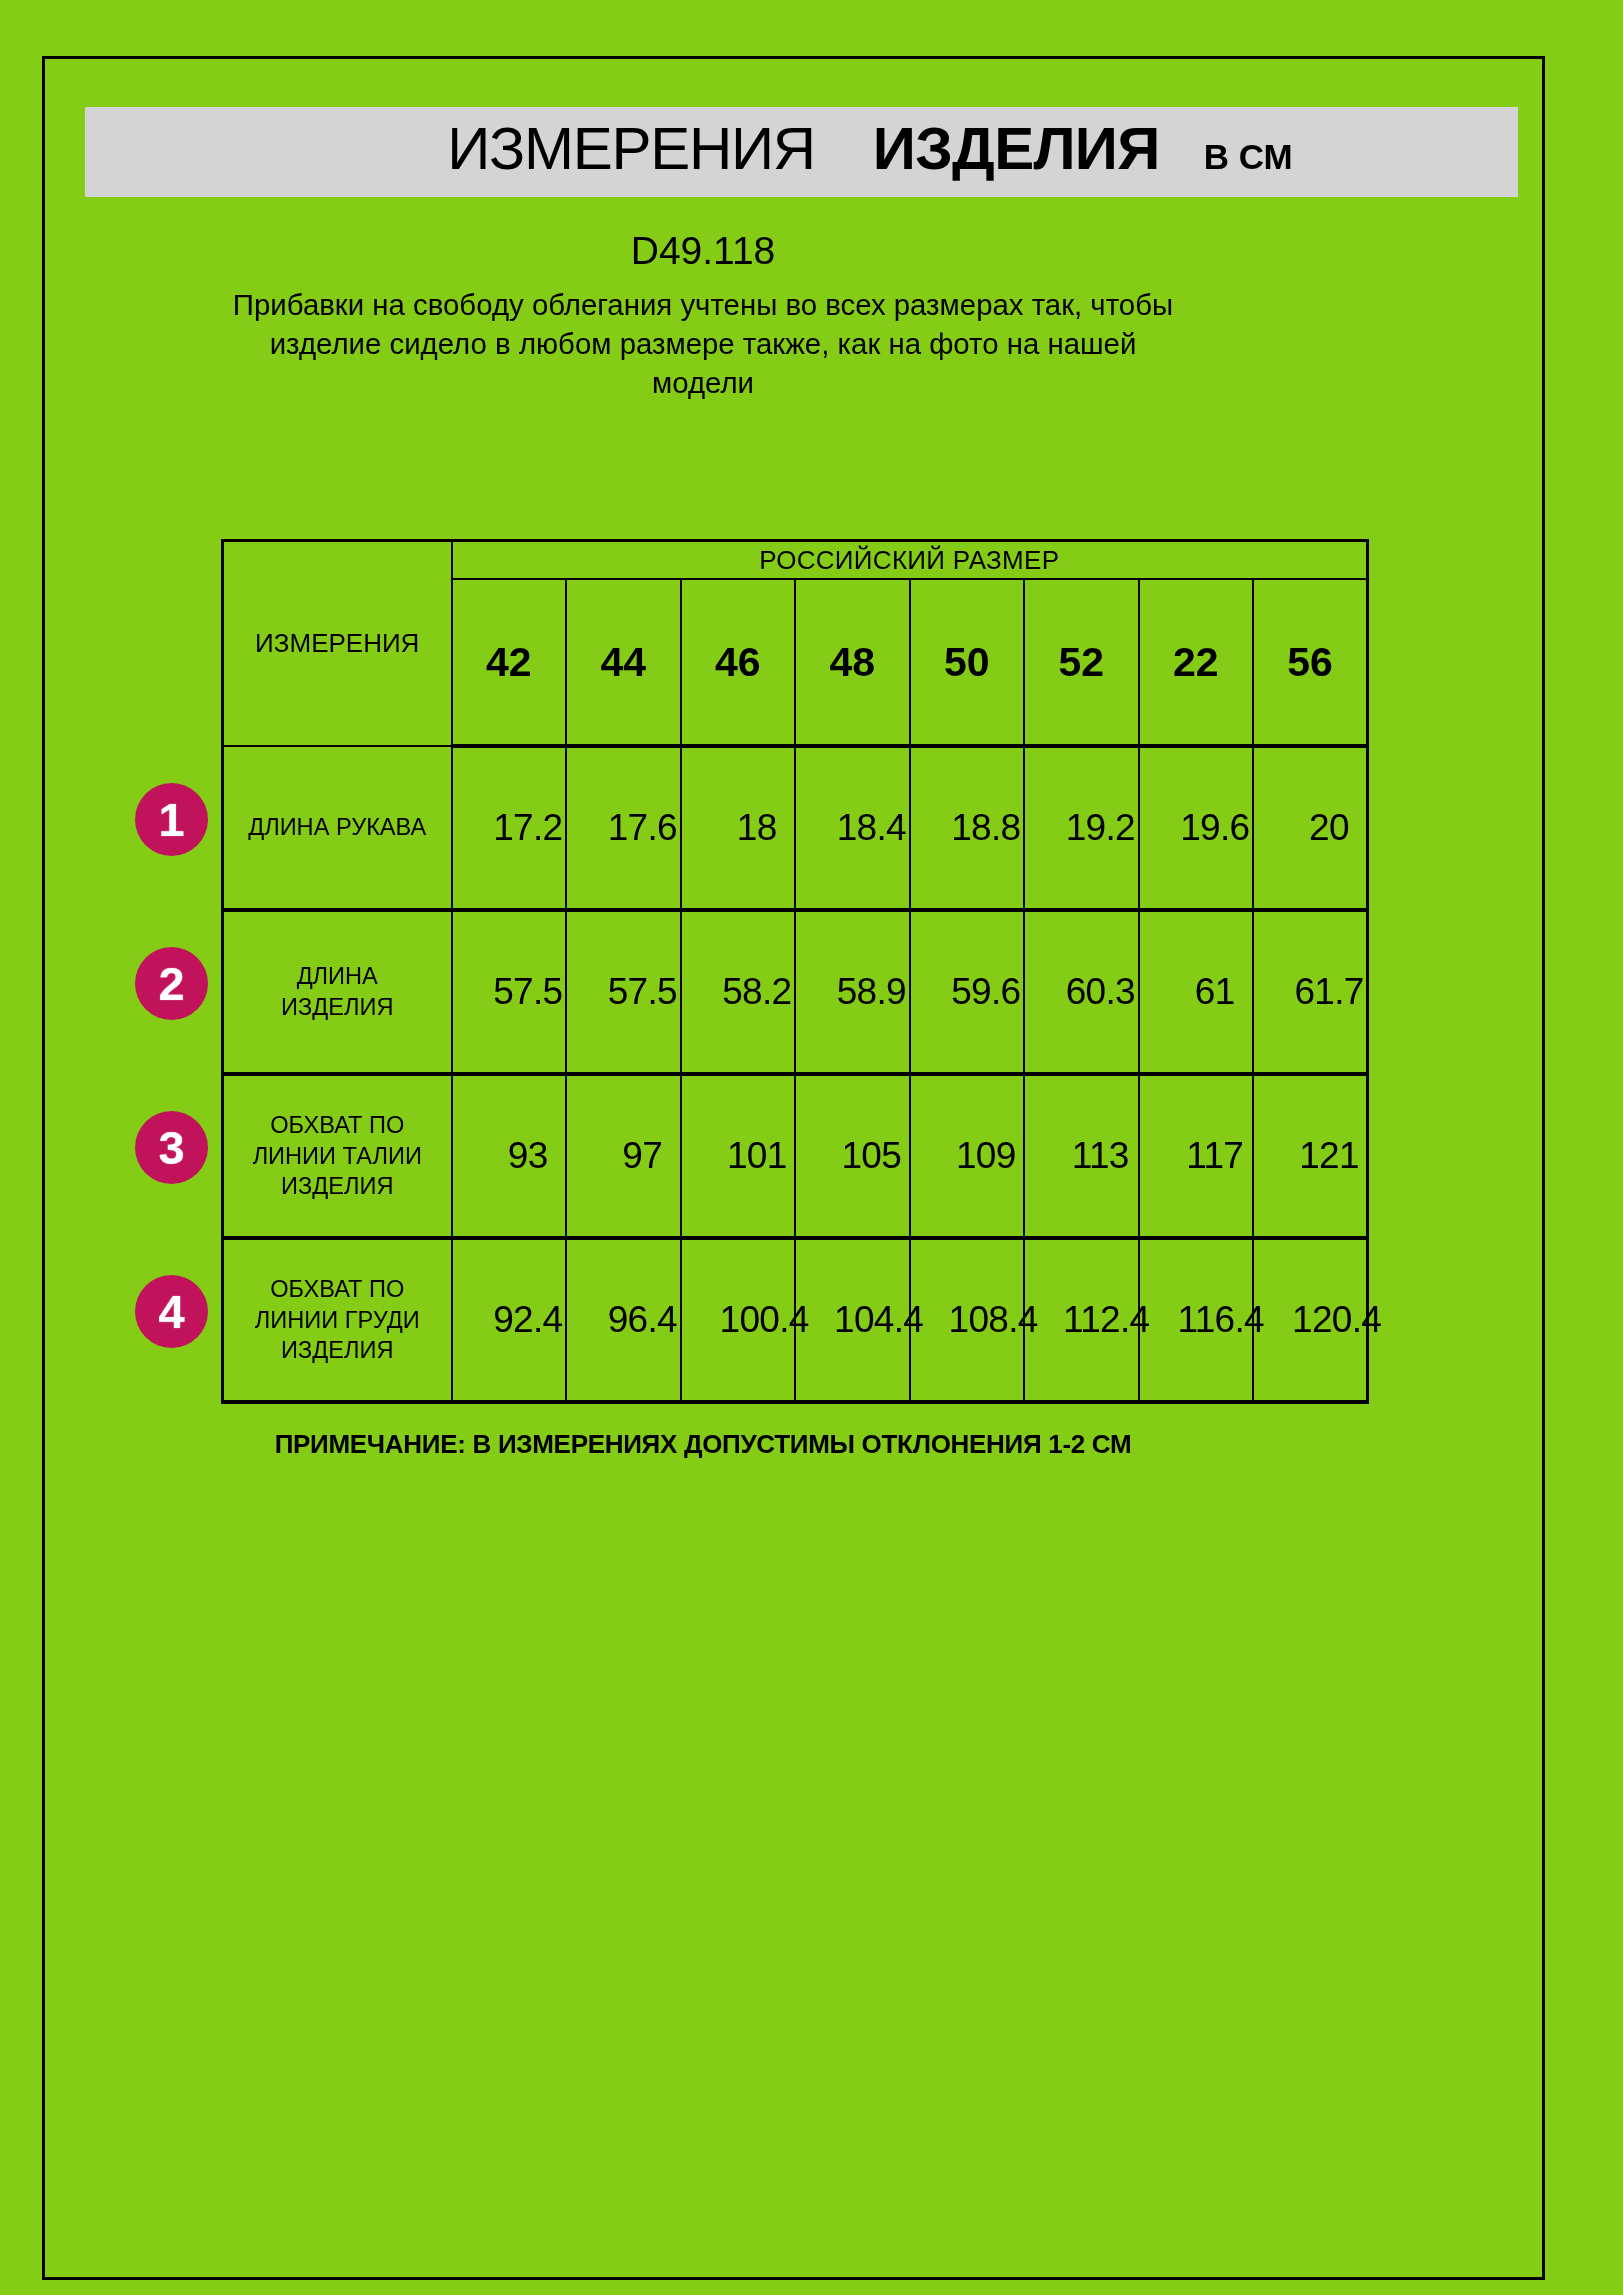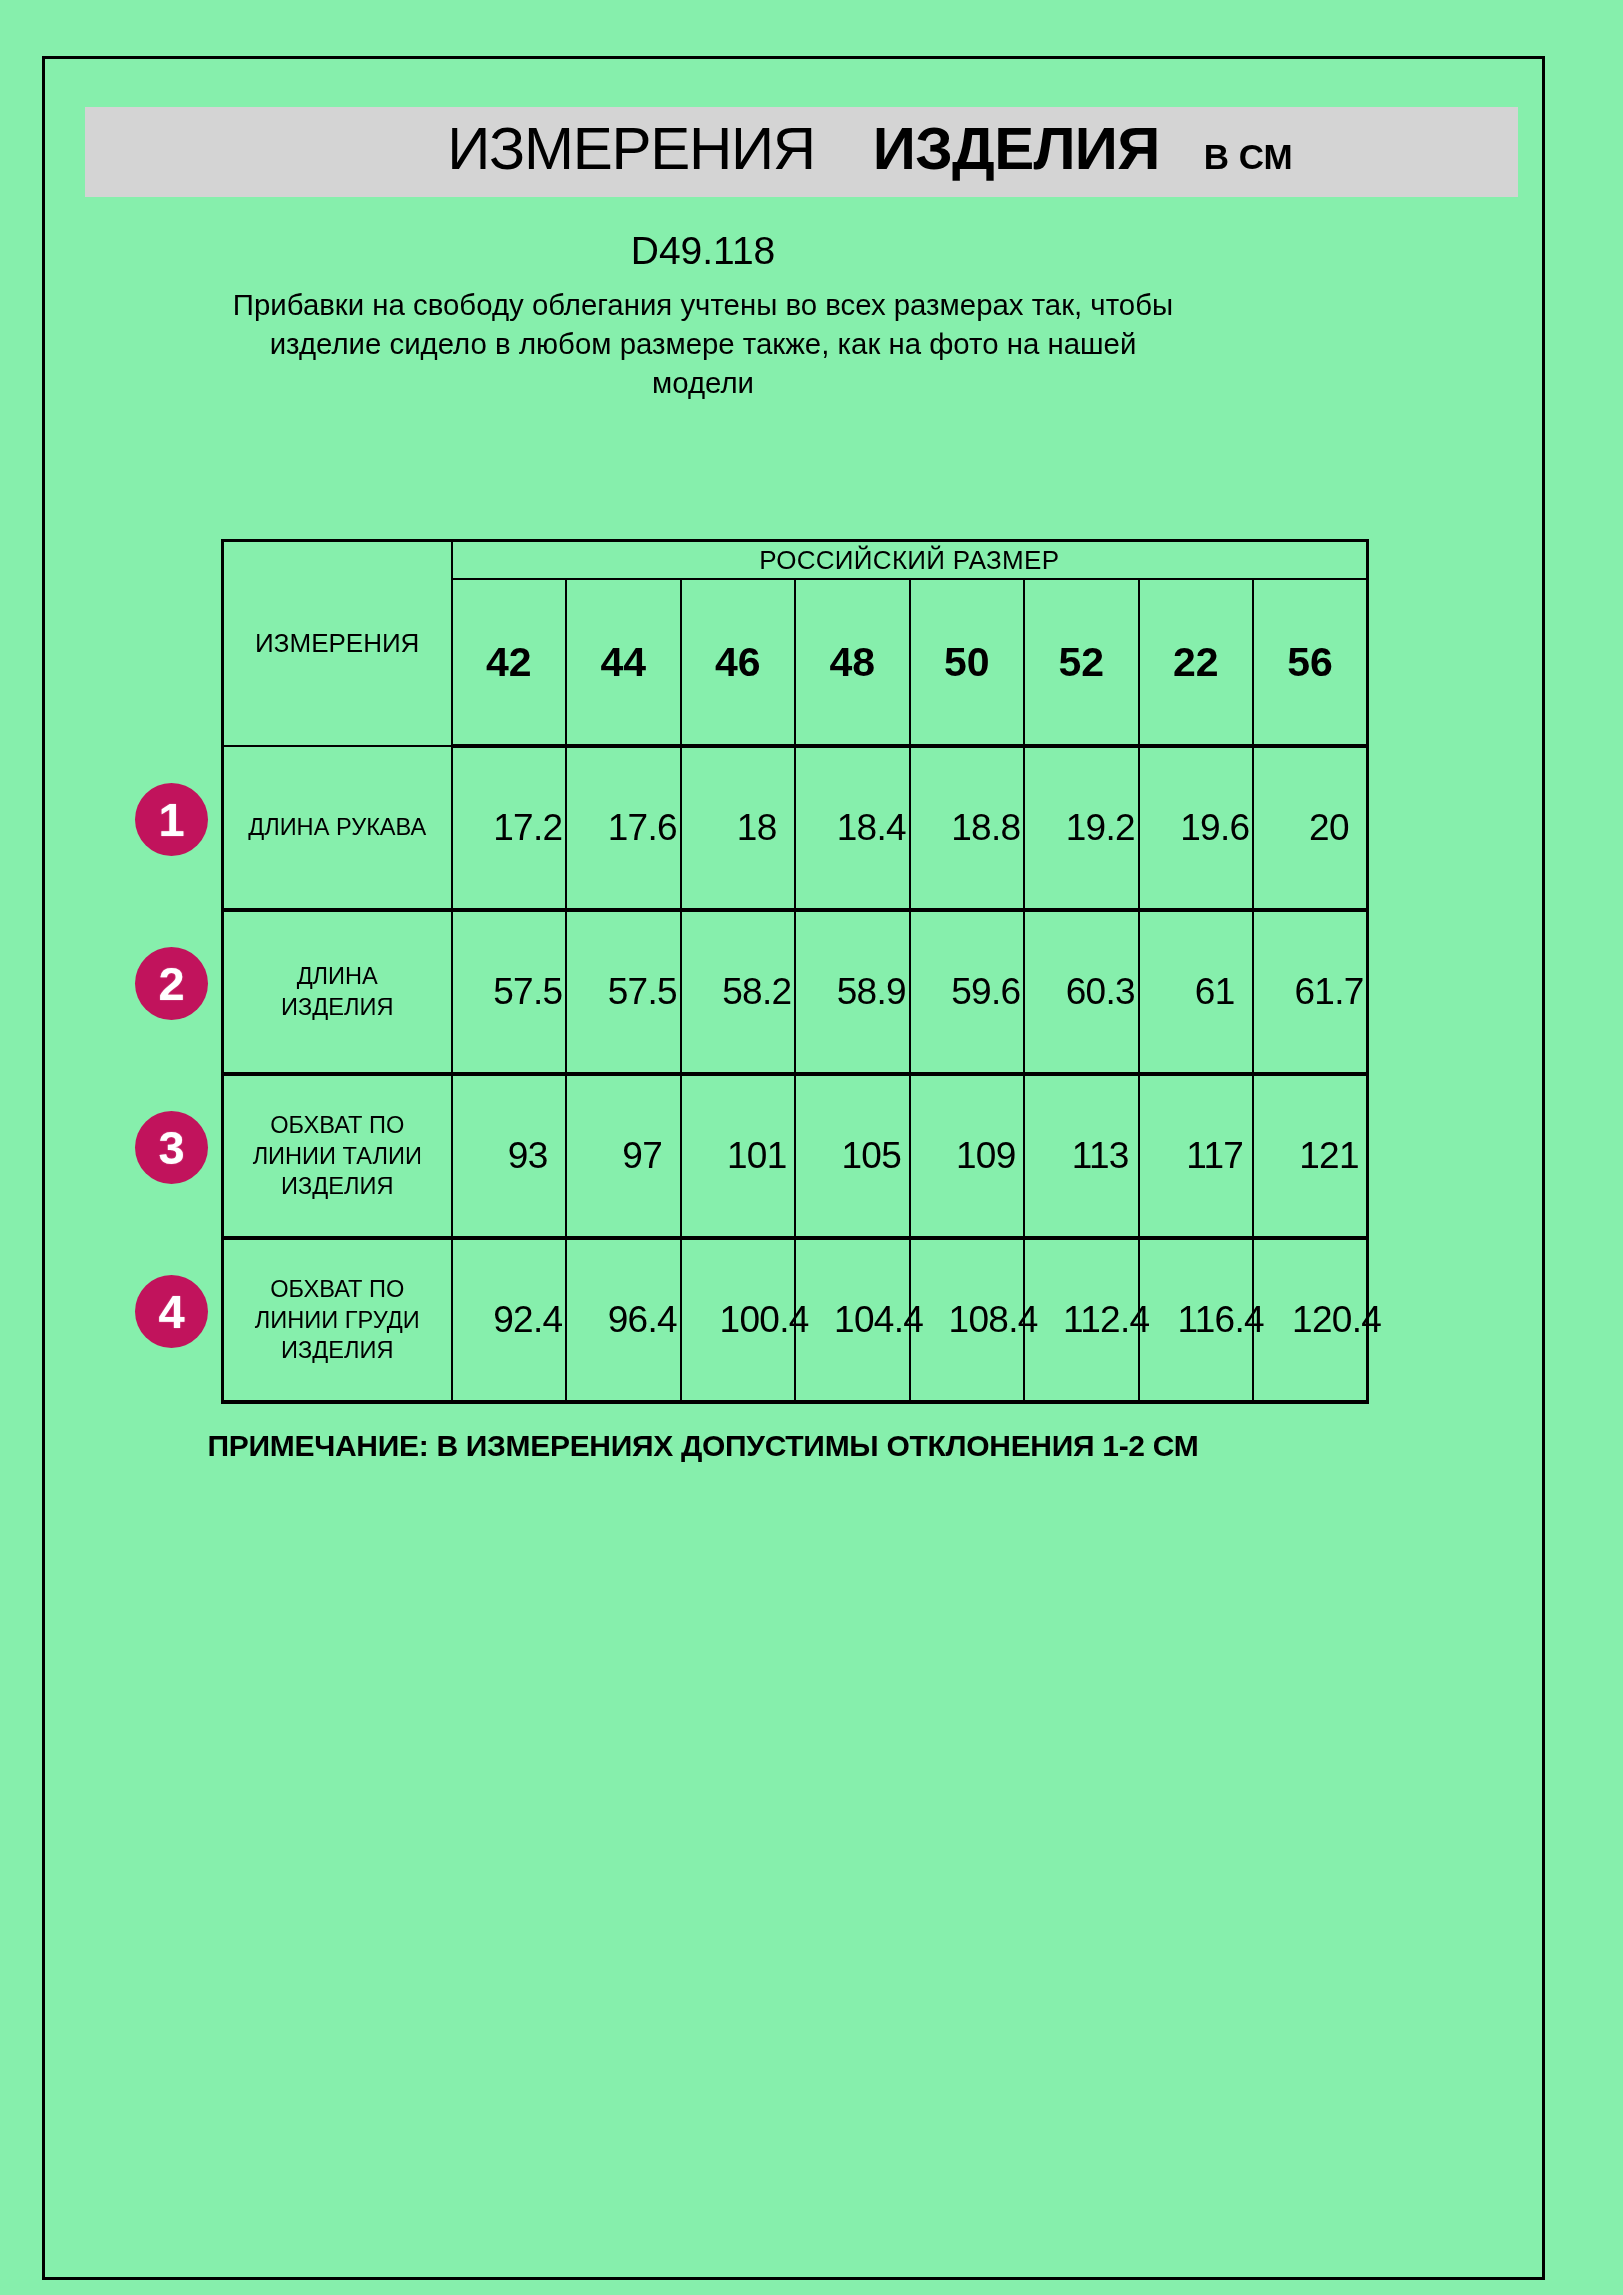--- a/index.html
+++ b/index.html
@@ -4,21 +4,21 @@
 <style>
   html, body { margin: 0; padding: 0; background: #ffffff; }
   body {
     width: 1623px; height: 2295px;
     font-family: "Liberation Sans", "DejaVu Sans", sans-serif;
     color: #000;
   }
   .page {
     position: relative;
     width: 1623px; height: 2295px;
-    background: #86efac;
+    background: #84cc16;
     overflow: hidden;
   }
   .sheet-border {
     position: absolute;
     left: 42px; top: 56px;
     width: 1503px; height: 2224px;
     border: 3.9px solid #000;
     box-sizing: border-box;
   }
   .title-band {
@@ -46,21 +46,21 @@
   .centerblock {
     position: absolute;
     left: 43px; width: 1320px;
     text-align: center;
   }
   .product-code { top: 229px; font-size: 39px; font-weight: 400; }
   .intro-text {
     top: 285px; font-size: 29.4px; line-height: 39px;
     white-space: pre-line;
   }
-  .note-text { top: 1429px; font-size: 30px; font-weight: 700; letter-spacing: -0.3px; }
+  .note-text { top: 1429px; font-size: 26px; font-weight: 700; letter-spacing: -0.3px; }
 
   table.size-table {
     position: absolute;
     left: 221px; top: 539px;
     width: 1148px;
     border-collapse: collapse;
     table-layout: fixed;
     border: 3.3px solid #000;
   }
   .size-table th, .size-table td {

